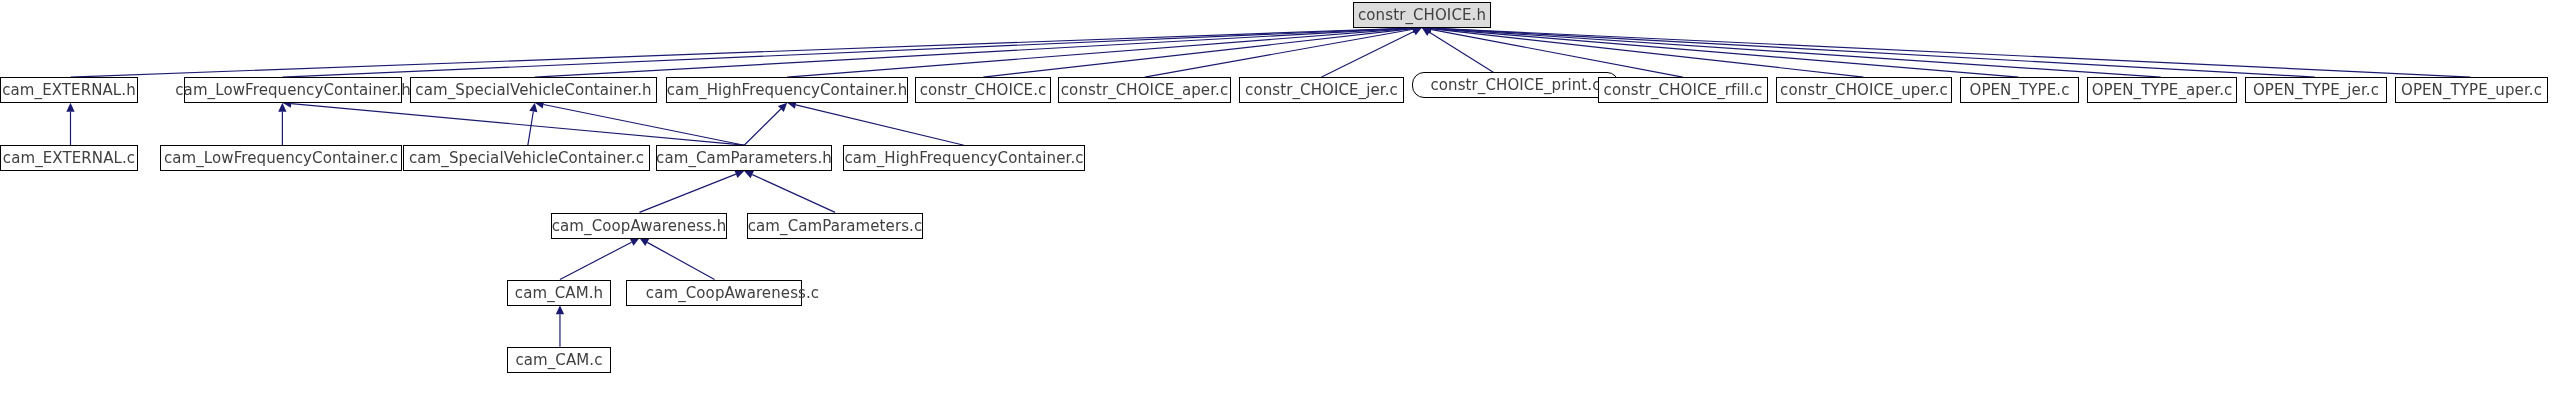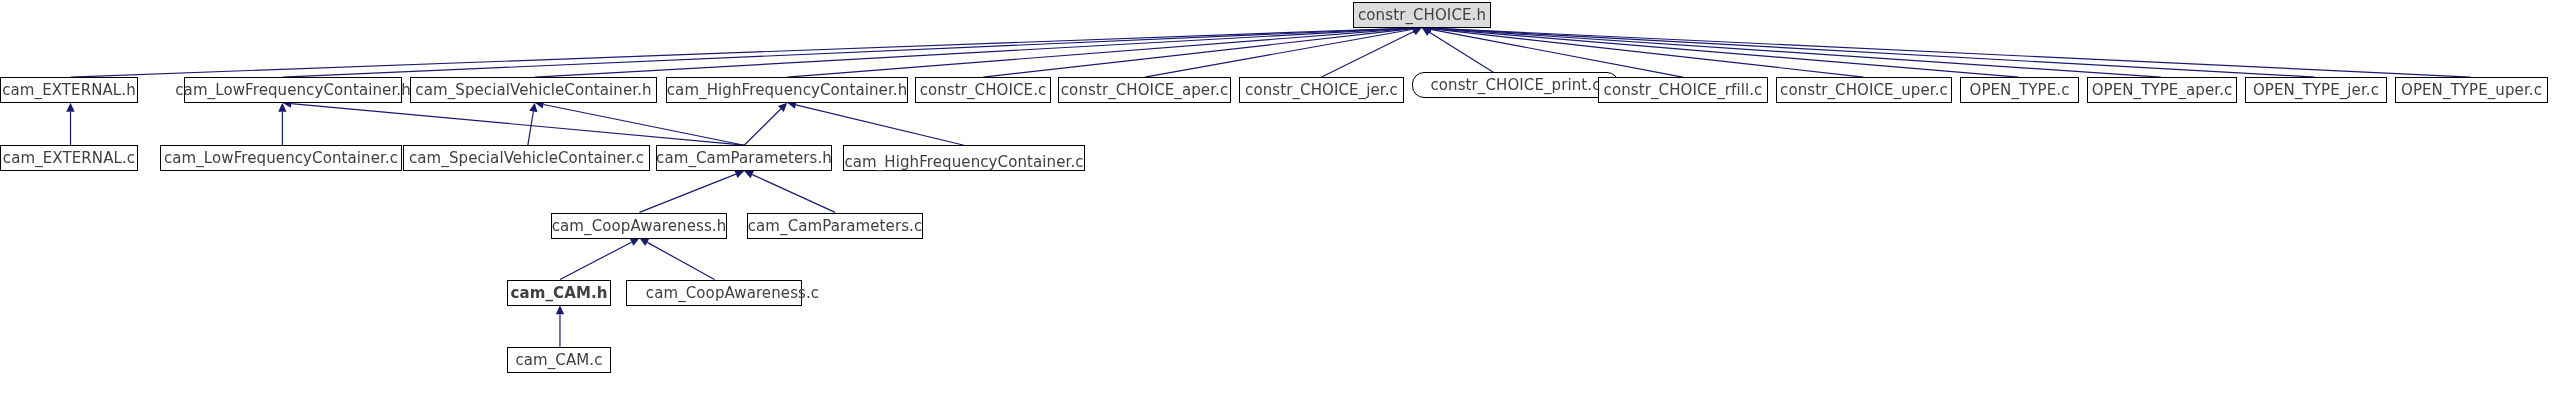--- a/index.html
+++ b/index.html
@@ -150,30 +150,30 @@
     </div>
     <div class="node" style="left: 160px; top: 145px; width: 242px;">
       <span class="lbl">cam_LowFrequencyContainer.c</span>
     </div>
     <div class="node" style="left: 403px; top: 145px; width: 247px;">
       <span class="lbl">cam_SpecialVehicleContainer.c</span>
     </div>
     <div class="node" style="left: 656px; top: 145px; width: 176px;">
       <span class="lbl">cam_CamParameters.h</span>
     </div>
-    <div class="node" style="left: 843px; top: 145px; width: 242px; align-items: flex-end;">
+    <div class="node" style="left: 843px; top: 145px; width: 242px;">
       <span class="lbl">cam_HighFrequencyContainer.c</span>
     </div>
     <div class="node" style="left: 551px; top: 213px; width: 176px;">
       <span class="lbl">cam_CoopAwareness.h</span>
     </div>
     <div class="node" style="left: 747px; top: 213px; width: 176px;">
       <span class="lbl">cam_CamParameters.c</span>
     </div>
-    <div class="node" style="left: 507px; top: 280px; width: 104px; font-weight: bold;">
+    <div class="node" style="left: 507px; top: 280px; width: 104px;">
       <span class="lbl">cam_CAM.h</span>
     </div>
     <div class="node" style="left: 626px; top: 280px; width: 176px; padding-left: 44px;">
       <span class="lbl">cam_CoopAwareness.c</span>
     </div>
     <div class="node" style="left: 507px; top: 347px; width: 104px;">
       <span class="lbl">cam_CAM.c</span>
     </div>
   </div>
 

